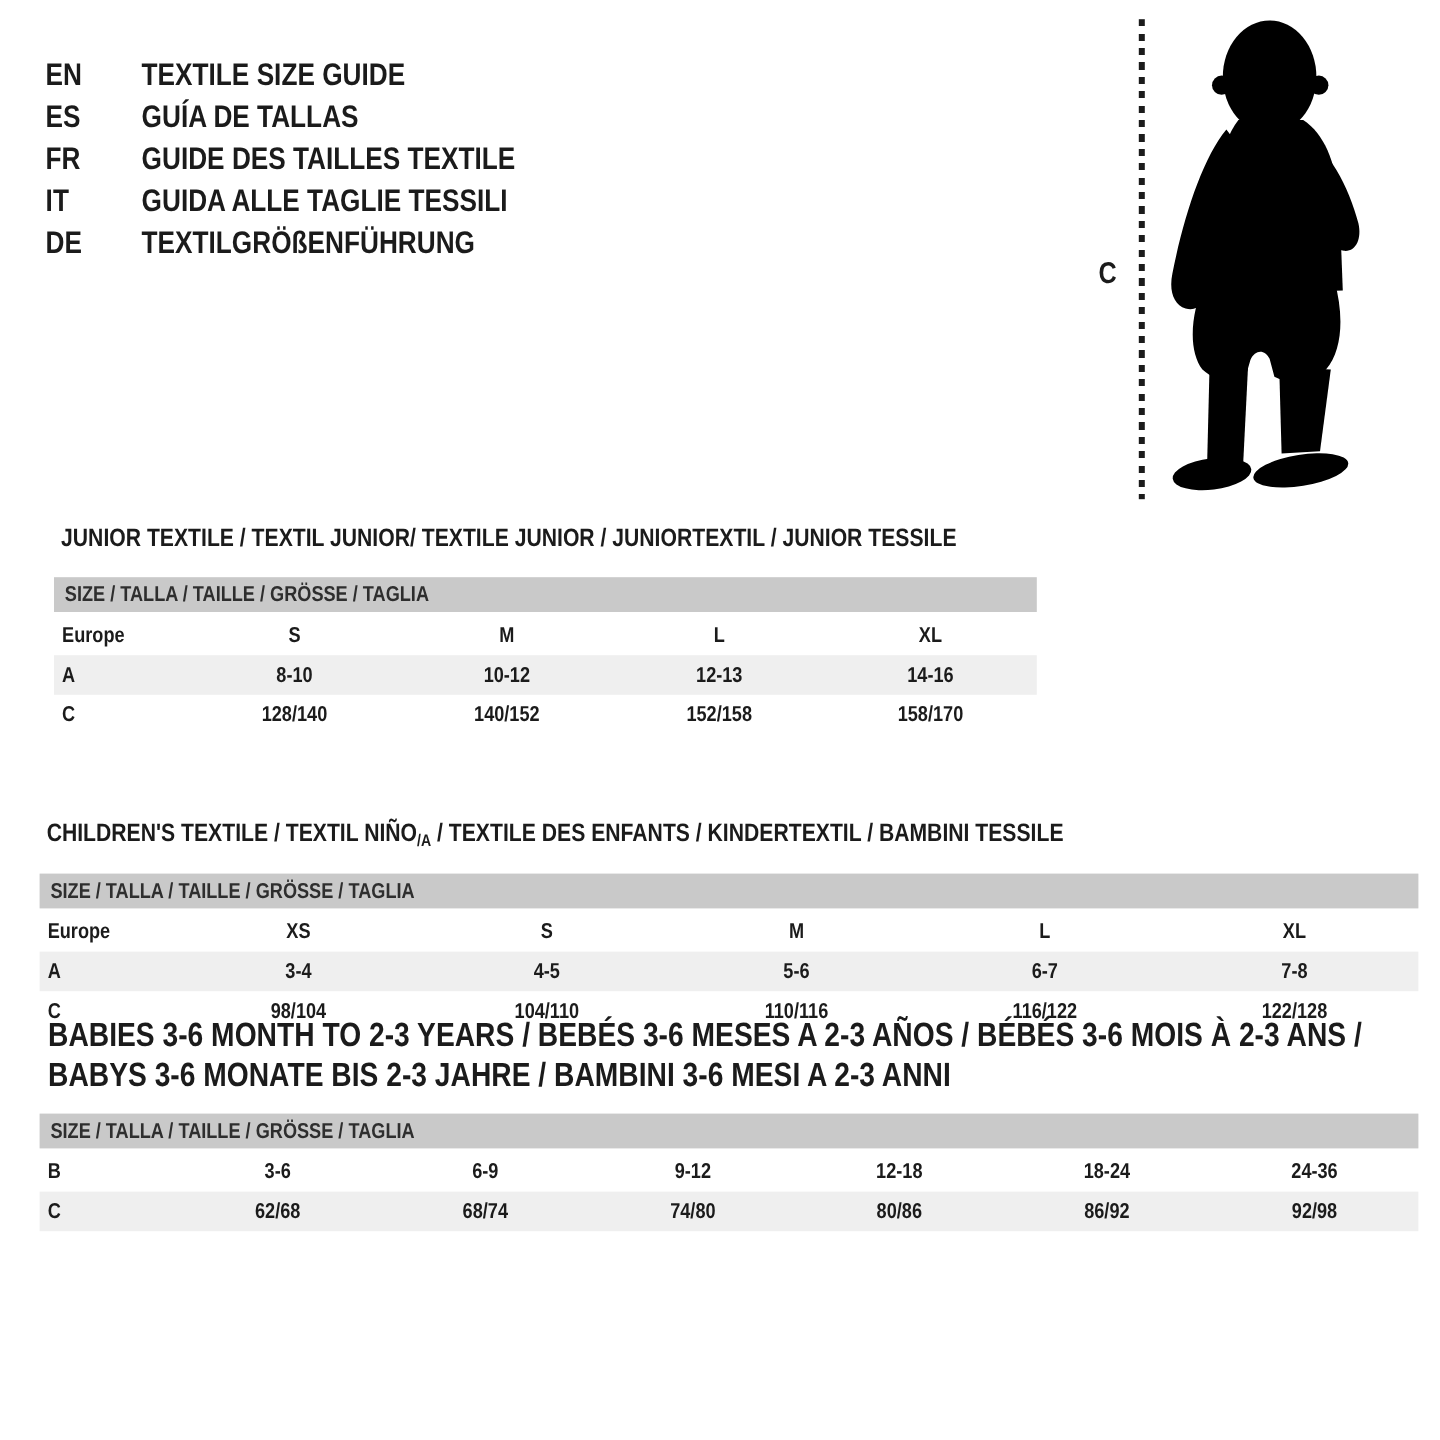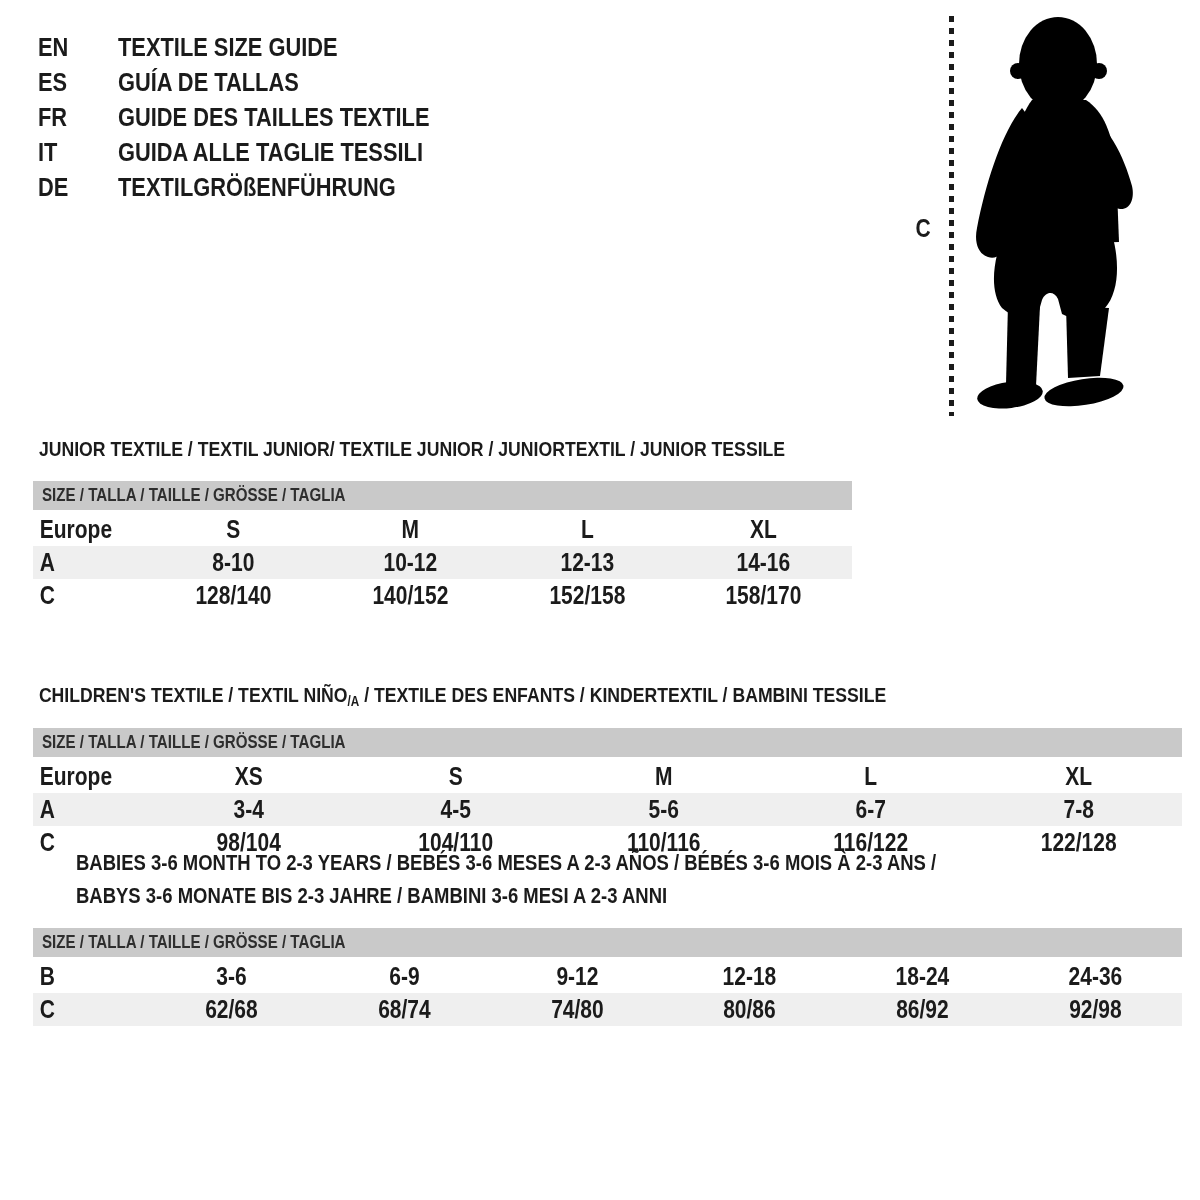--- a/index.html
+++ b/index.html
@@ -6,45 +6,45 @@
   .canvas{
     position:relative;width:1200px;height:1200px;background:#fff;overflow:hidden;
     font-family:"Liberation Sans",sans-serif;font-weight:700;color:#1b1b1b;
   }
   
   .cx,.cxl{display:inline-block;white-space:nowrap;transform:scaleX(.84);}
   .cx{transform-origin:50% 50%;}
   .cxl{transform-origin:0 50%;}
 
   
-  .lang-block{position:absolute;left:38px;top:32px;text-decoration:underline;}
+  .lang-block{position:absolute;left:38px;top:47px;text-decoration:underline;}
   .lang-row{height:35px;font-size:26px;line-height:30px;}
   .lang-code{width:80px;transform-origin:0 50%;transform:scaleX(.84);display:inline-block;}
 
   
   .measure-line{position:absolute;left:949px;top:16px;width:5px;height:400px;
     background:repeating-linear-gradient(to bottom,var(--text,#1b1b1b) 0 6px,transparent 6px 12px);}
   .measure-label{position:absolute;left:914px;top:214px;font-size:25px;}
   .baby{position:absolute;left:968px;top:14px;width:172px;height:404px;fill:#000;}
 
   
   .sec{position:absolute;left:33px;}
-  #sec-junior{top:437px;width:819px;}
+  #sec-junior{top:437px;width:819px;margin-left:12px;}
   #sec-children{top:683px;width:1149px;}
   #sec-babies{top:846px;width:1149px;}
   .sec-title{font-size:21px;height:24px;line-height:24px;padding-left:7px;white-space:nowrap;}
-  .sec-title2{font-size:22px;line-height:33px;height:66px;padding-left:7px;margin-left:36px;}
+  .sec-title2{font-size:28px;line-height:33px;height:66px;padding-left:7px;}
   .sec-title2 div{height:33px;white-space:nowrap;}
   .sub-a{font-size:14px;vertical-align:-4px;}
   #sec-junior .size-head{margin-top:20px;}
   #sec-children .size-head{margin-top:21px;}
   #sec-babies .size-head{margin-top:16px;}
   .size-head{height:29px;line-height:29px;background:var(--header-bg,#c9c9c9);
     padding-left:9px;font-size:18px;color:#2e2e2e;}
-  .trow{display:flex;height:33px;line-height:33px;font-size:25px;}
+  .trow{display:flex;height:33px;line-height:33px;font-size:18px;}
   .trow.first{margin-top:3px;}
   .striped{background:var(--stripe-bg,#efefef);}
   .tlabel{width:112px;padding-left:8px;box-sizing:border-box;transform:scaleX(.84);transform-origin:0 50%;white-space:nowrap;}
   .tcell{flex:1;text-align:center;transform:scaleX(.84);transform-origin:50% 50%;white-space:nowrap;}
 
   
   .legend{position:absolute;left:40px;top:1072px;font-size:21px;}
   .legend-line{height:35px;line-height:35px;white-space:nowrap;}
 </style>
 </head>

